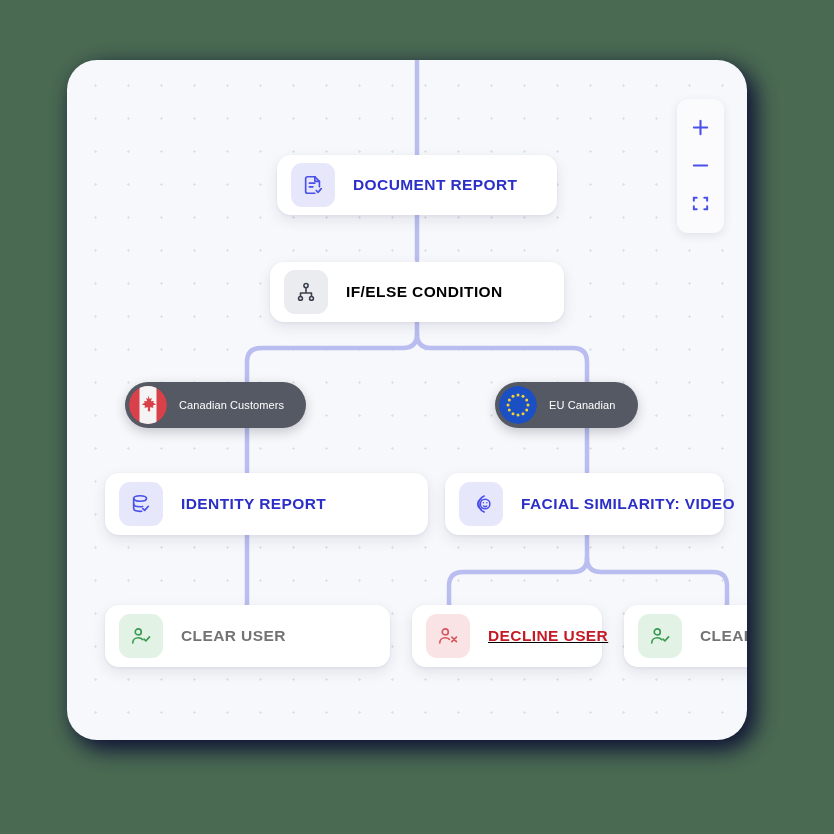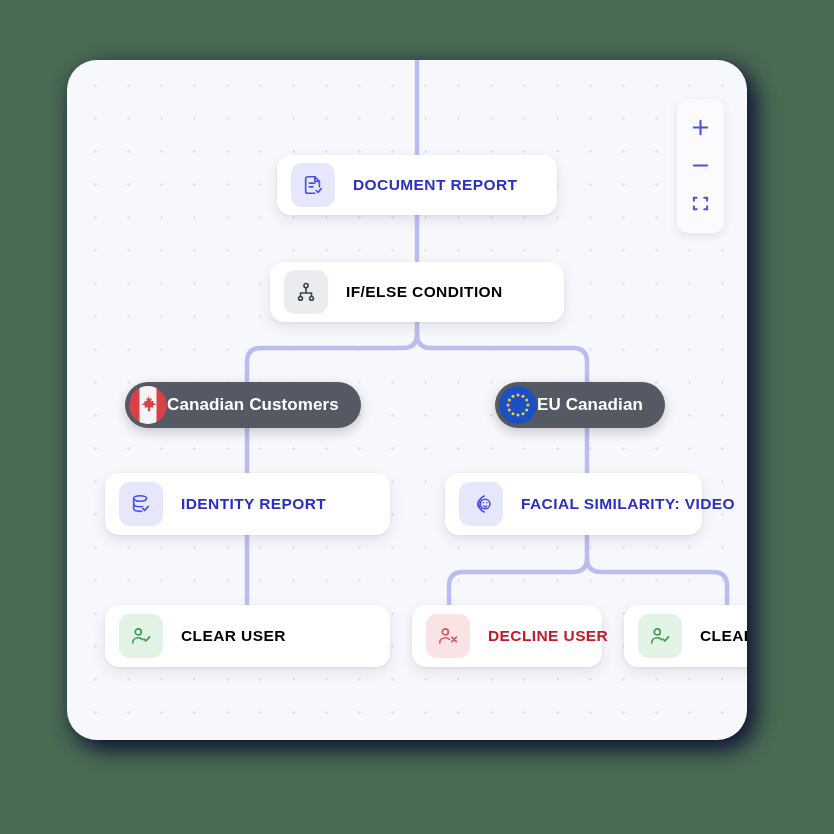--- a/index.html
+++ b/index.html
@@ -89,21 +89,21 @@
     white-space: nowrap;
   }
 
   .ic-indigo { background: #e7e7fb; }
   .ic-gray   { background: #ebecef; }
   .ic-green  { background: #e2f3e5; }
   .ic-red    { background: #fae3e4; }
 
   .lbl-indigo { color: #2b2fc7; }
   .lbl-dark   { color: #000000; }
-  .lbl-green  { color: #000000; }
+  .lbl-green  { color: #737373; }
   .lbl-red    { color: #c41a24; }
 
   
   .pill {
     position: absolute;
     display: flex;
     align-items: center;
     height: 46px;
     background: #555963;
     border-radius: 23px;
@@ -114,26 +114,25 @@
   }
   .pill .flag {
     width: 38px;
     height: 38px;
     min-width: 38px;
     border-radius: 50%;
     overflow: hidden;
     display: block;
   }
   .pill .pill-label {
-    margin-left: 0;
+    margin-left: 12px;
     color: #ffffff;
-    font-size: 17px;
+    font-size: 11px;
     letter-spacing: 0.1px;
     white-space: nowrap;
-    font-weight: bold;
   }
 
   
   .zoom-controls {
     position: absolute;
     right: 23px;
     top: 39px;
     width: 47px;
     background: #fbfbfd;
     border-radius: 11px;
@@ -264,33 +263,33 @@
             <circle cx="10.3" cy="24" r="1.5"></circle>
             <circle cx="9" cy="19" r="1.5"></circle>
             <circle cx="10.3" cy="14" r="1.5"></circle>
             <circle cx="14" cy="10.3" r="1.5"></circle>
           </g>
         </svg>
       </span>
       <span class="pill-label">EU Canadian</span>
     </div>
 
-    <div class="node" style="left:38px; top:413px; width:285px; height:62px;">
+    <div class="node" style="left:38px; top:413px; width:323px; height:62px;">
       <div class="icon-box ic-indigo">
         <svg width="22" height="22" viewBox="0 0 24 24" fill="none" stroke="#4a51e8" stroke-width="1.8" stroke-linecap="round" stroke-linejoin="round">
           <ellipse cx="11" cy="6" rx="7" ry="3"></ellipse>
           <path d="M4 6 v6 c0 1.7 3.1 3 7 3 1 0 2 -0.1 2.8 -0.25"></path>
           <path d="M4 12 v5 c0 1.7 3.1 3 7 3 0.6 0 1.2 -0.05 1.8 -0.12"></path>
           <path d="M14 17 l2 2 l4 -4.5"></path>
         </svg>
       </div>
       <div class="node-label lbl-indigo">IDENTITY REPORT</div>
     </div>
 
-    <div class="node" style="left:378px; top:413px; width:257px; height:62px;">
+    <div class="node" style="left:378px; top:413px; width:279px; height:62px;">
       <div class="icon-box ic-indigo">
         <svg width="22" height="22" viewBox="0 0 24 24" fill="none" stroke="#4a51e8" stroke-width="1.7" stroke-linecap="round" stroke-linejoin="round">
           <path d="M15.5 3.2 a9.5 9.5 0 0 0 0 17.6"></path>
           <path d="M12.3 6.4 a6 6 0 0 0 0 11.2"></path>
           <circle cx="16.5" cy="12" r="5.2"></circle>
           <path d="M14.6 10.6 h0.01 M18.4 10.6 h0.01"></path>
           <path d="M14.8 14.2 a2.6 2.6 0 0 0 3.4 0"></path>
         </svg>
       </div>
       <div class="node-label lbl-indigo">FACIAL SIMILARITY: VIDEO</div>
@@ -300,21 +299,21 @@
       <div class="icon-box ic-green">
         <svg width="22" height="22" viewBox="0 0 24 24" fill="none" stroke="#3a9a52" stroke-width="1.8" stroke-linecap="round" stroke-linejoin="round">
           <circle cx="9" cy="7.5" r="3.3"></circle>
           <path d="M3 19.5 c0 -3.4 2.7 -5.6 6 -5.6 2 0 3.8 0.8 4.9 2.1"></path>
           <path d="M15.3 15.4 l2 2 l4 -4.4"></path>
         </svg>
       </div>
       <div class="node-label lbl-green">CLEAR USER</div>
     </div>
 
-    <div class="node" style="left:345px; top:545px; width:190px; height:62px;">
+    <div class="node" style="left:345px; top:545px; width:190px; height:62px;text-decoration:underline;">
       <div class="icon-box ic-red">
         <svg width="22" height="22" viewBox="0 0 24 24" fill="none" stroke="#d8565e" stroke-width="1.8" stroke-linecap="round" stroke-linejoin="round">
           <circle cx="9" cy="7.5" r="3.3"></circle>
           <path d="M3 19.5 c0 -3.4 2.7 -5.6 6 -5.6 1.8 0 3.4 0.65 4.5 1.7"></path>
           <path d="M16.2 13.2 l5 5 M21.2 13.2 l-5 5"></path>
         </svg>
       </div>
       <div class="node-label lbl-red">DECLINE USER</div>
     </div>
 

